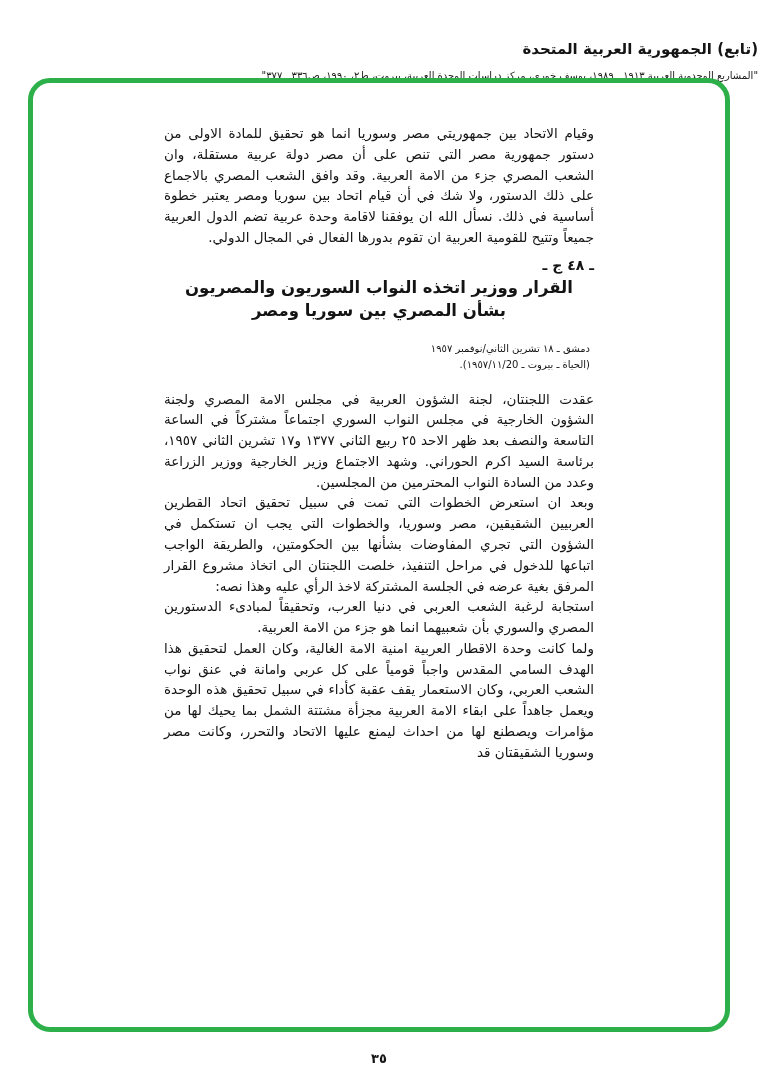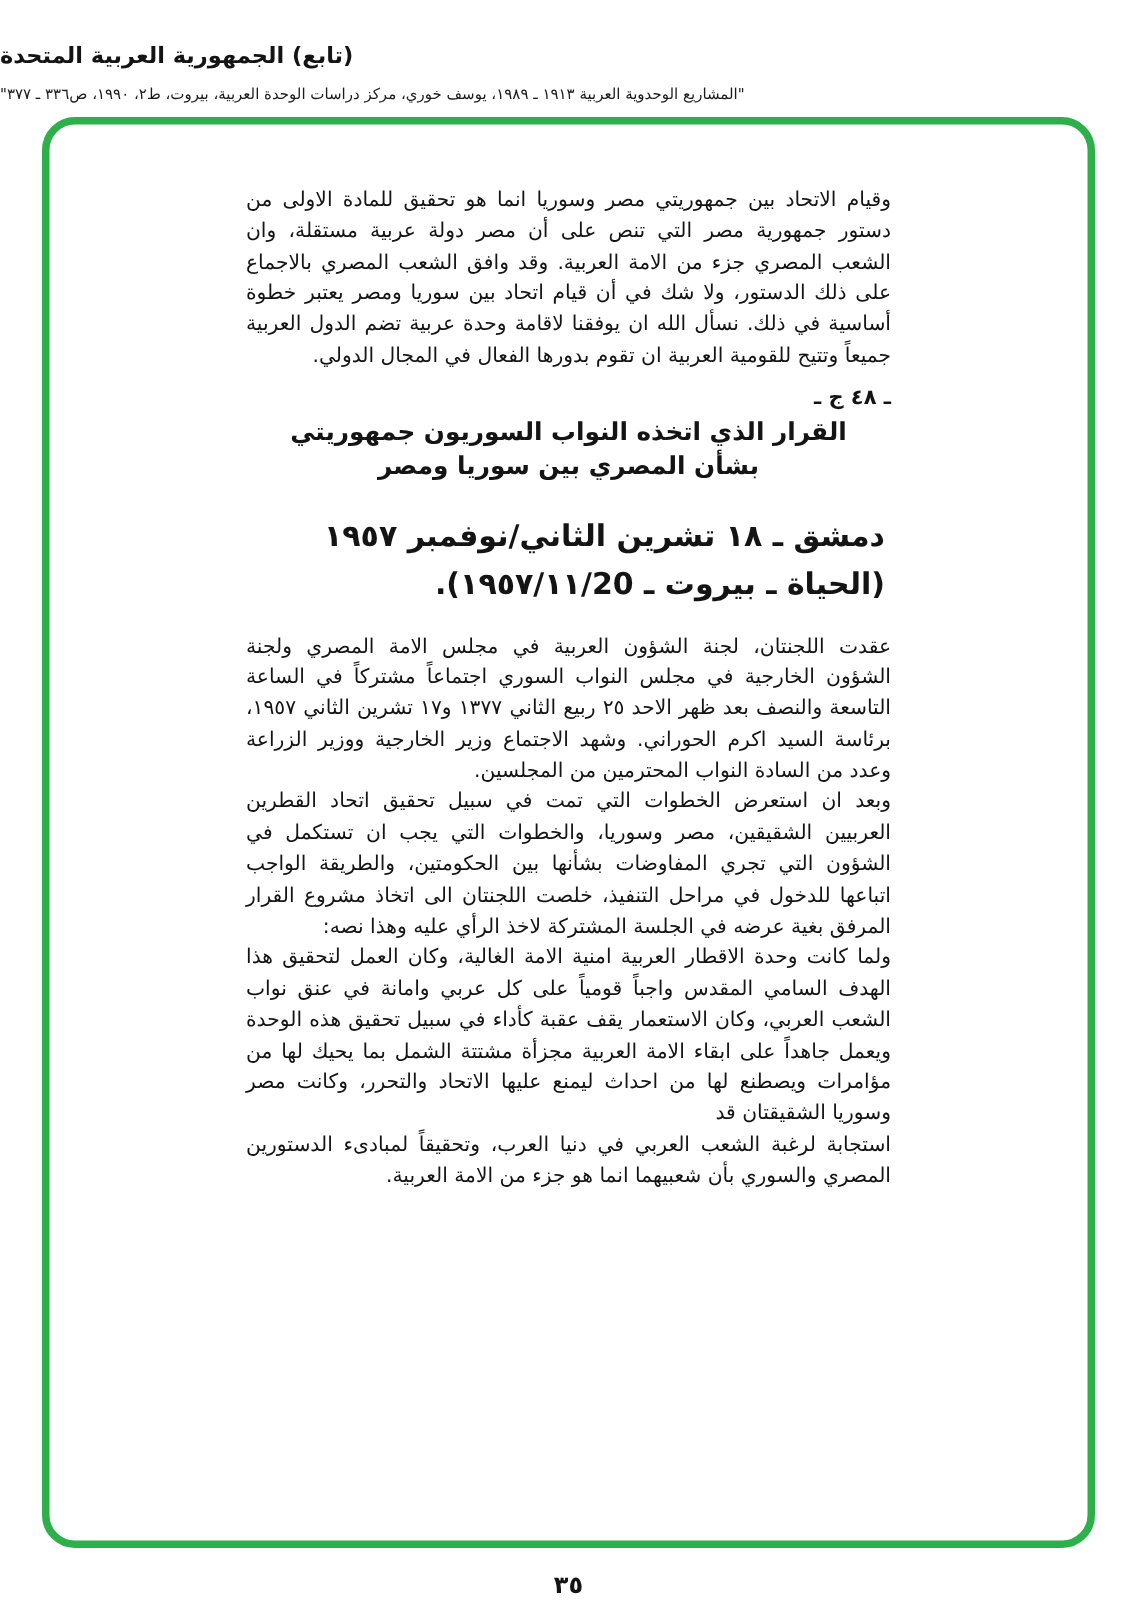--- a/index.html
+++ b/index.html
@@ -11,22 +11,22 @@
   .page {
     position: relative;
     width: 758px;
     height: 1078px;
     background: #ffffff;
     direction: rtl;
     overflow: hidden;
     color: #141414;
   }
   .page-header {
-    padding-top: 28px;
-    text-align: left;
+    padding-top: 40px;
+    text-align: right;
   }
   .header-title {
     font-size: 15px;
     font-weight: bold;
     letter-spacing: 0.2px;
   }
   .header-citation {
     margin-top: 12px;
     font-size: 10px;
     color: #1a1a1a;
@@ -61,33 +61,33 @@
   }
   .doc-heading {
     text-align: center;
     font-size: 16.5px;
     font-weight: bold;
     line-height: 1.42;
     margin: 2px 0 18px;
   }
   .doc-heading .heading-line { display: block; }
   .dateline {
-    font-size: 20px;
-    font-weight: bold;
+    font-size: 10px;
+    font-weight: normal;
     line-height: 1.6;
     margin: 0 4px 16px 0;
     text-align: right;
   }
   .page-number {
     position: absolute;
     bottom: 12px;
     left: 0;
     right: 0;
     text-align: center;
-    font-size: 16px;
+    font-size: 13px;
     font-weight: bold;
   }
 </style>
 </head>
 <body>
 
 <div class="page">
 
   <header class="page-header">
     <div class="header-title">(تابع) الجمهورية العربية المتحدة</div>
@@ -95,35 +95,35 @@
   </header>
 
   <div class="green-frame">
     <div class="text-column">
 
       <p class="body-par">وقيام الاتحاد بين جمهوريتي مصر وسوريا انما هو تحقيق للمادة الاولى من دستور جمهورية مصر التي تنص على أن مصر دولة عربية مستقلة، وان الشعب المصري جزء من الامة العربية. وقد وافق الشعب المصري بالاجماع على ذلك الدستور، ولا شك في أن قيام اتحاد بين سوريا ومصر يعتبر خطوة أساسية في ذلك. نسأل الله ان يوفقنا لاقامة وحدة عربية تضم الدول العربية جميعاً وتتيح للقومية العربية ان تقوم بدورها الفعال في المجال الدولي.</p>
 
       <div class="section-marker">ـ ٤٨ ج ـ</div>
 
       <h2 class="doc-heading">
-        <span class="heading-line">القرار الذي اتخذه النواب السوريون جمهوريتي</span>
+        <span class="heading-line">القرار ووزير اتخذه النواب السوريون والمصريون</span>
         <span class="heading-line">بشأن المصري بين سوريا ومصر</span>
       </h2>
 
       <div class="dateline">
         <div>دمشق ـ ١٨ تشرين الثاني/نوفمبر ١٩٥٧</div>
         <div>(الحياة ـ بيروت ـ ١٩٥٧/١١/20).</div>
       </div>
 
       <p class="body-par">عقدت اللجنتان، لجنة الشؤون العربية في مجلس الامة المصري ولجنة الشؤون الخارجية في مجلس النواب السوري اجتماعاً مشتركاً في الساعة التاسعة والنصف بعد ظهر الاحد ٢٥ ربيع الثاني ١٣٧٧ و١٧ تشرين الثاني ١٩٥٧، برئاسة السيد اكرم الحوراني. وشهد الاجتماع وزير الخارجية ووزير الزراعة وعدد من السادة النواب المحترمين من المجلسين.</p>
 
       <p class="body-par">وبعد ان استعرض الخطوات التي تمت في سبيل تحقيق اتحاد القطرين العربيين الشقيقين، مصر وسوريا، والخطوات التي يجب ان تستكمل في الشؤون التي تجري المفاوضات بشأنها بين الحكومتين، والطريقة الواجب اتباعها للدخول في مراحل التنفيذ، خلصت اللجنتان الى اتخاذ مشروع القرار المرفق بغية عرضه في الجلسة المشتركة لاخذ الرأي عليه وهذا نصه:</p>
 
+      <p class="body-par">استجابة لرغبة الشعب العربي في دنيا العرب، وتحقيقاً لمبادىء الدستورين المصري والسوري بأن شعبيهما انما هو جزء من الامة العربية.</p>
+
       <p class="body-par">ولما كانت وحدة الاقطار العربية امنية الامة الغالية، وكان العمل لتحقيق هذا الهدف السامي المقدس واجباً قومياً على كل عربي وامانة في عنق نواب الشعب العربي، وكان الاستعمار يقف عقبة كأداء في سبيل تحقيق هذه الوحدة ويعمل جاهداً على ابقاء الامة العربية مجزأة مشتتة الشمل بما يحيك لها من مؤامرات ويصطنع لها من احداث ليمنع عليها الاتحاد والتحرر، وكانت مصر وسوريا الشقيقتان قد</p>
-
-      <p class="body-par">استجابة لرغبة الشعب العربي في دنيا العرب، وتحقيقاً لمبادىء الدستورين المصري والسوري بأن شعبيهما انما هو جزء من الامة العربية.</p>
 
     </div>
   </div>
 
   <div class="page-number">٣٥</div>
 
 </div>
 
 </body></html>

